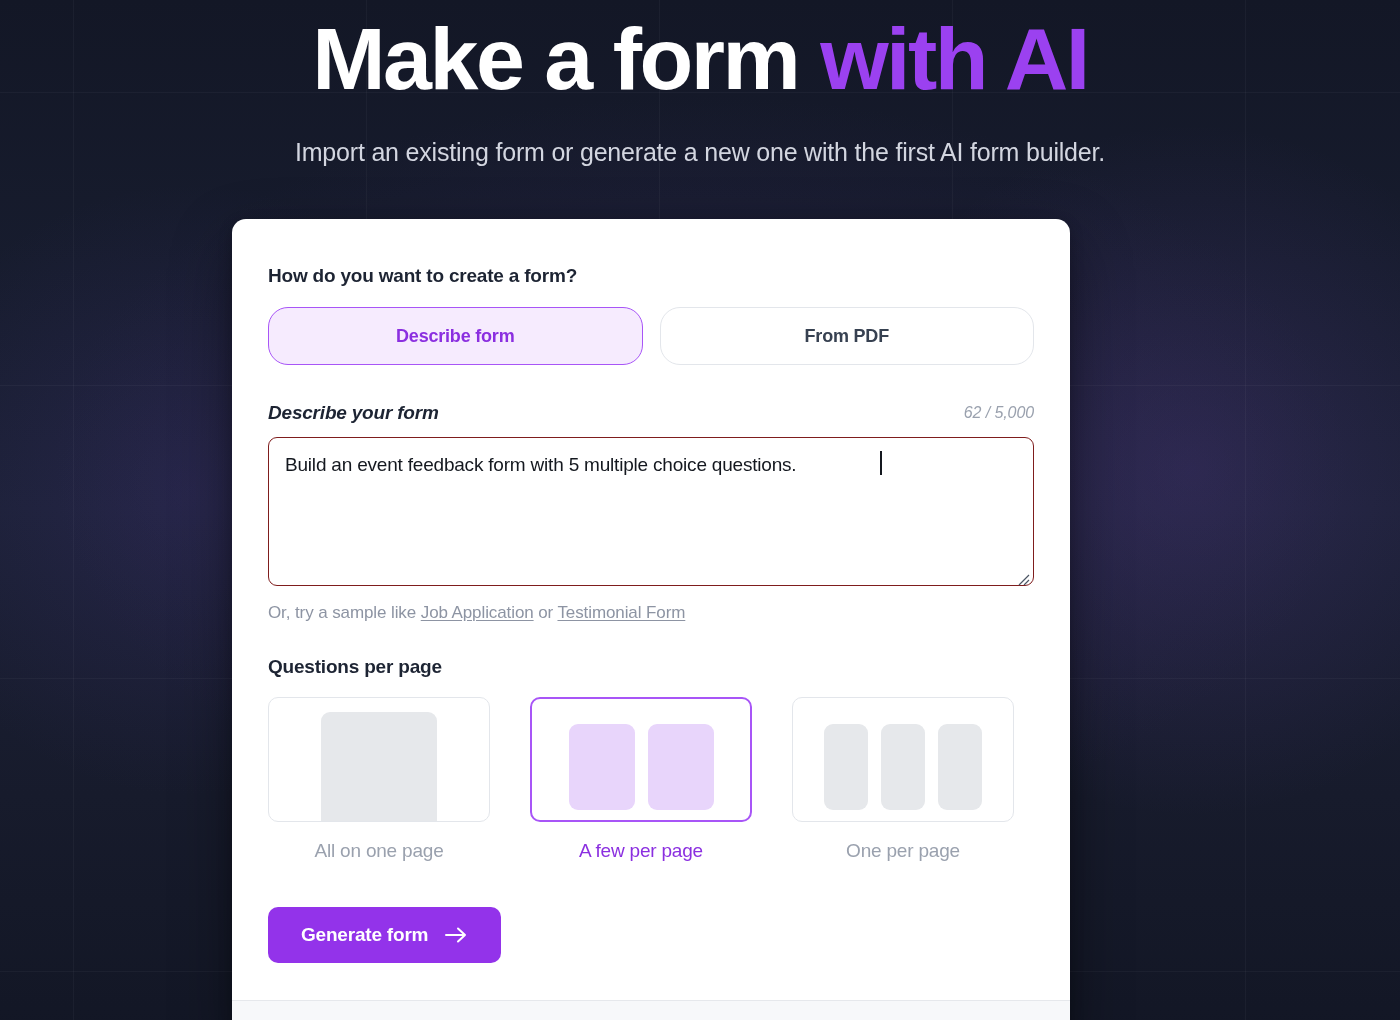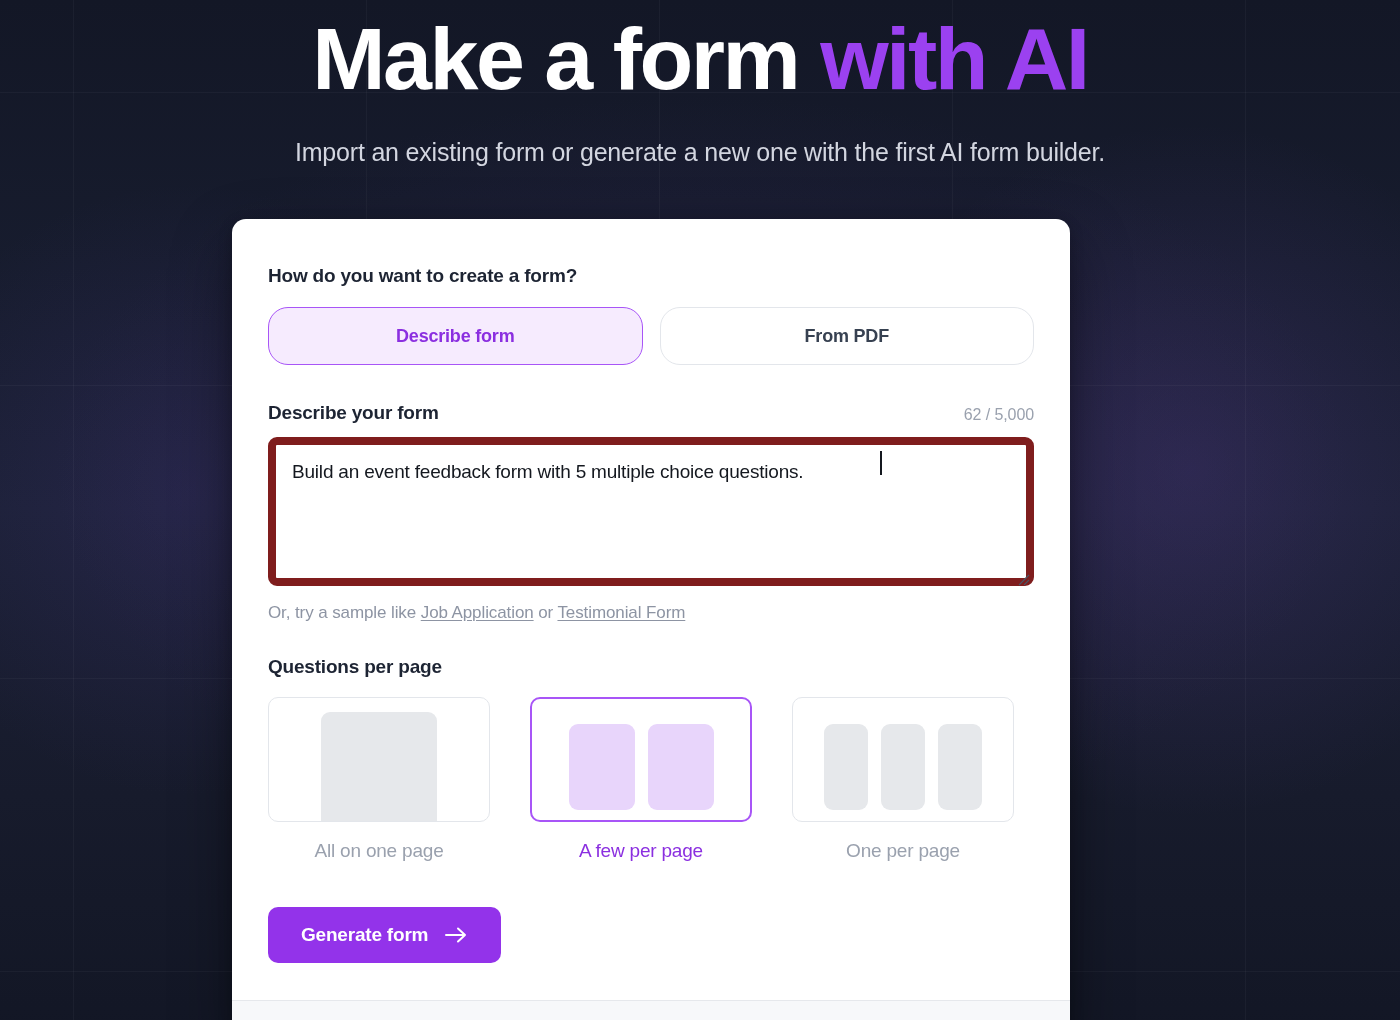--- a/index.html
+++ b/index.html
@@ -120,43 +120,44 @@
   }
   .mode-tab.selected {
     background: #f6ebfe;
     border-color: #a855f7;
     color: #8b2fe0;
   }
 
   
   #describe-head {
     display: flex;
-    align-items: flex-end;
+    align-items: center;
     justify-content: space-between;
     margin-top: 37px;
+    font-style: italic;
   }
   #describe-label {
     font-size: 19px;
     font-weight: 700;
     color: #1d2433;
     letter-spacing: -0.2px;
   }
   #char-counter {
     font-size: 16px;
     color: #9aa1ae;
     letter-spacing: -0.1px;
   }
   #describe-wrap {
     position: relative;
     margin-top: 13px;
   }
   #describe-textarea {
     width: 100%;
     height: 149px;
-    border: 8px solid #7f1d1d;
+    border: 1px solid #7f1d1d;
     border-radius: 9px;
     padding: 14px 16px;
     font-family: inherit;
     font-size: 19px;
     line-height: 1.35;
     color: #14181f;
     resize: none;
     outline: none;
     background: #ffffff;
     letter-spacing: -0.2px;

